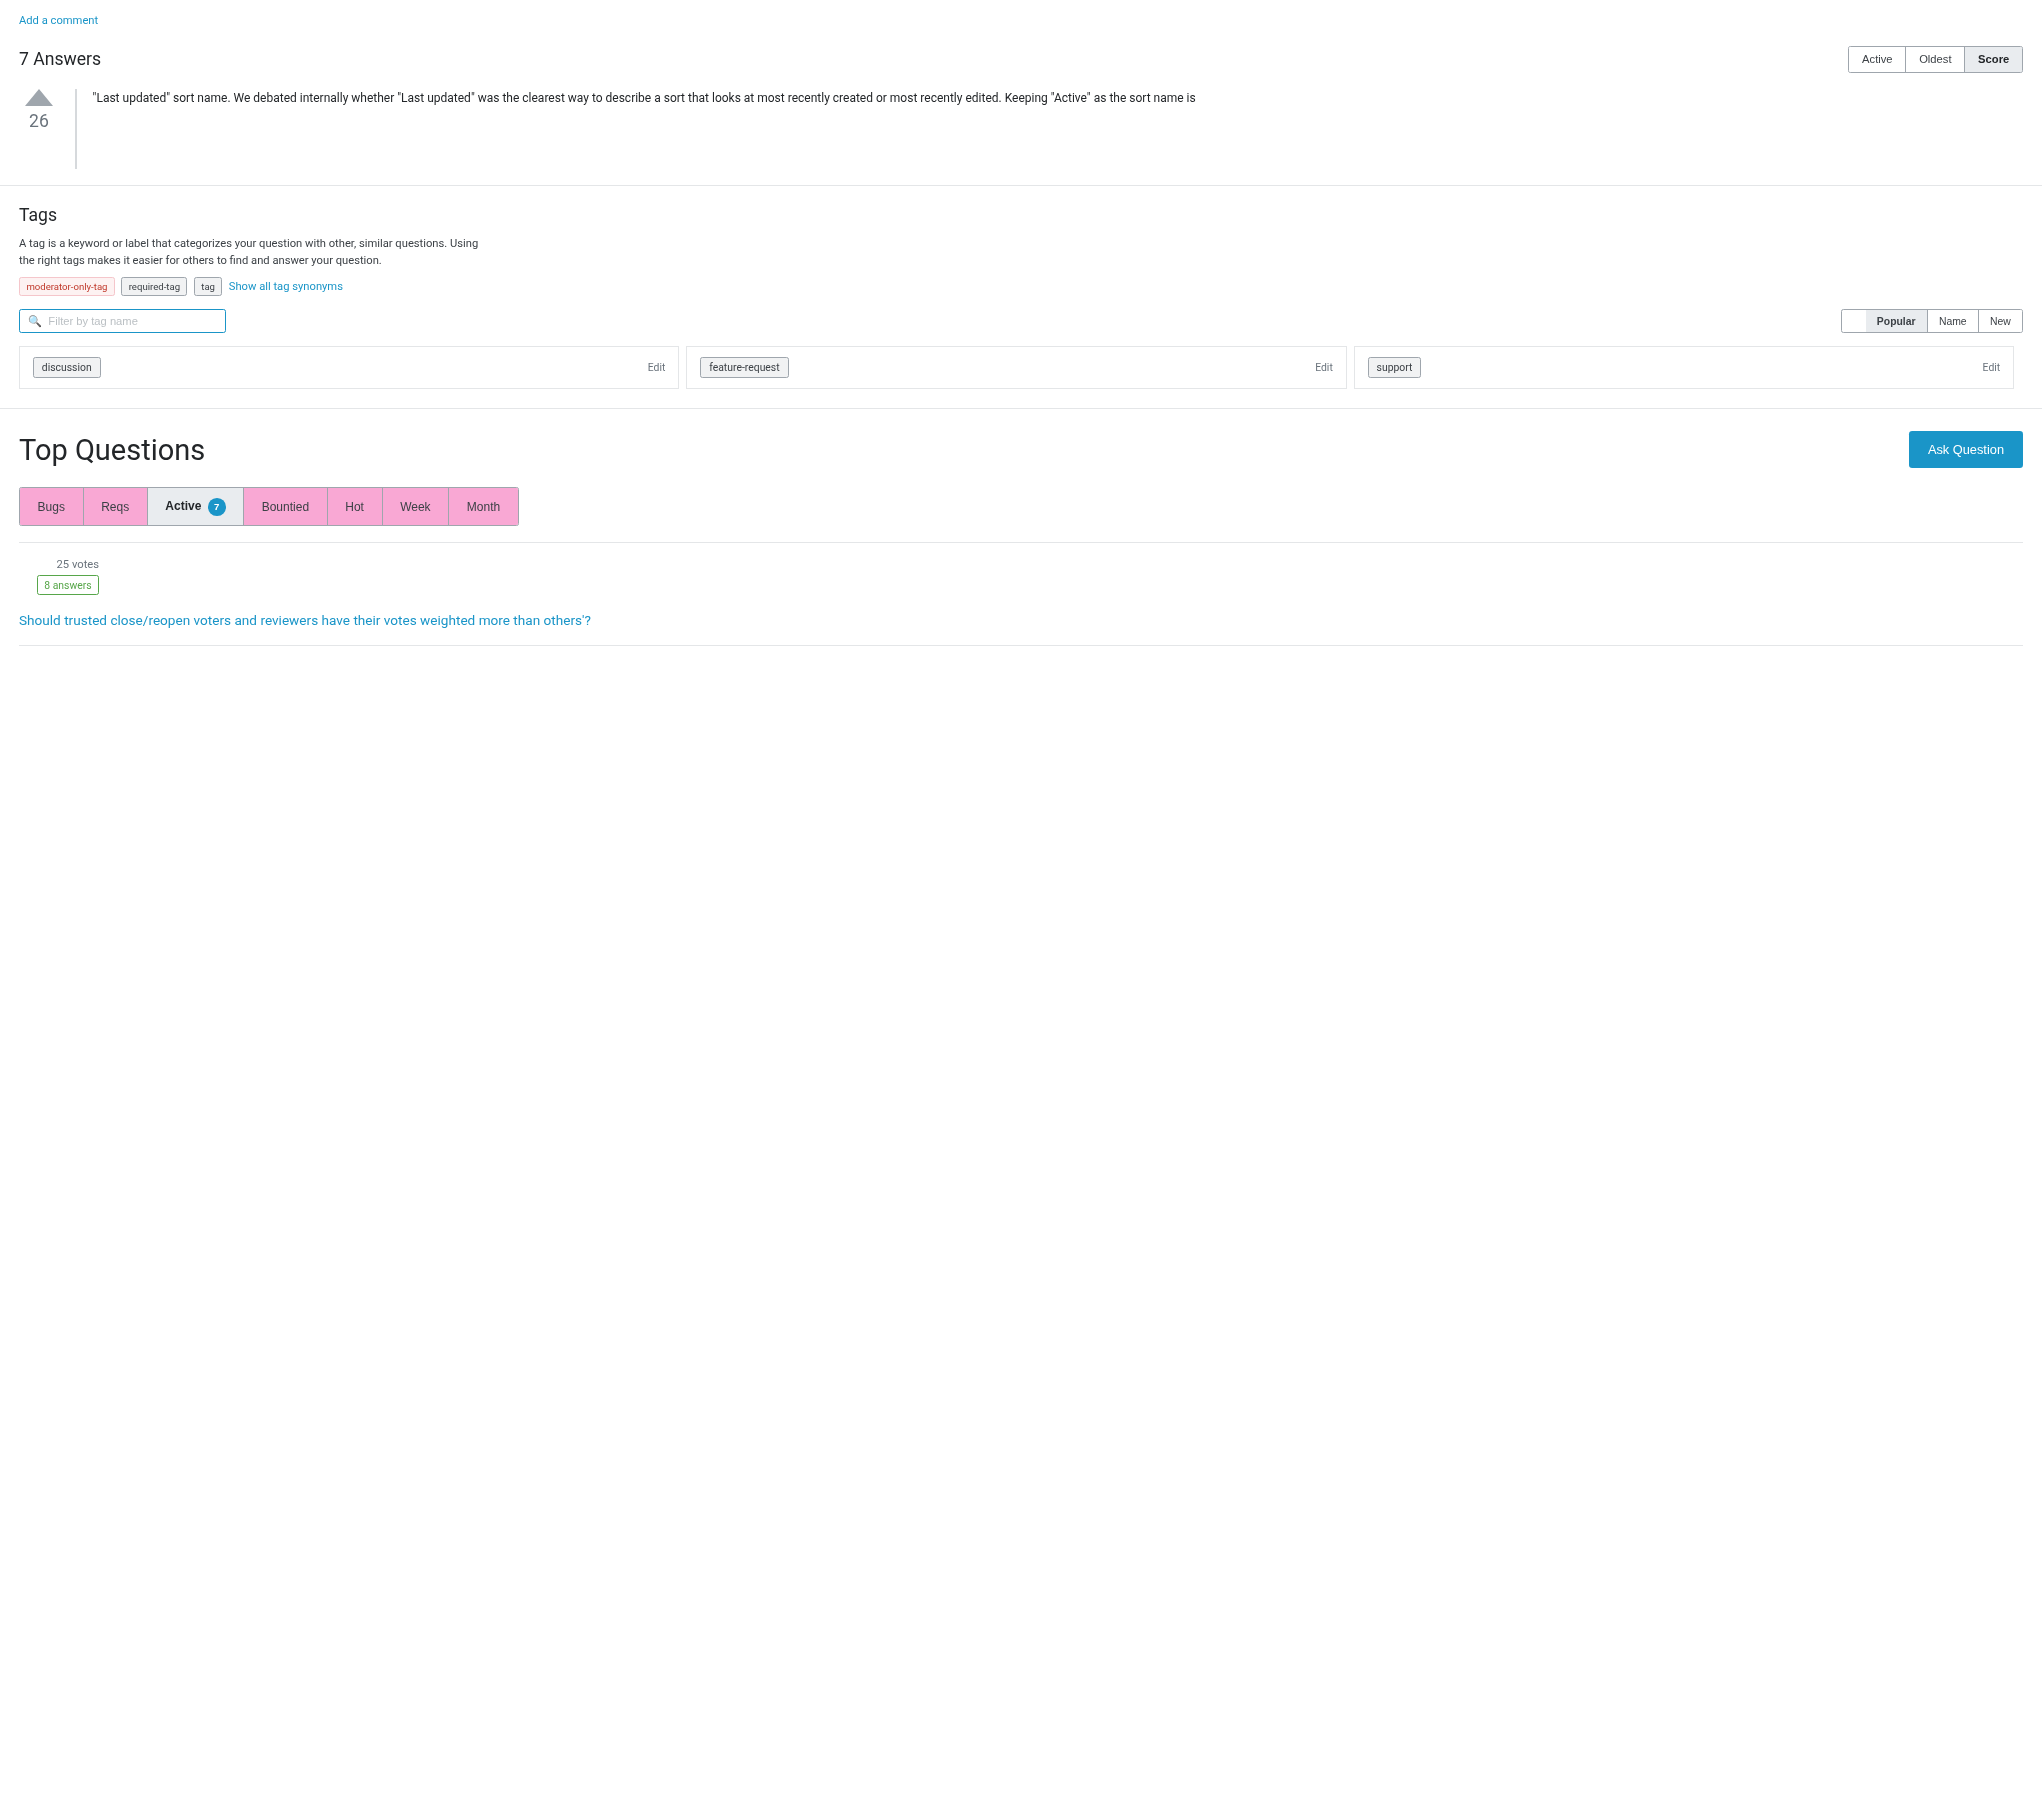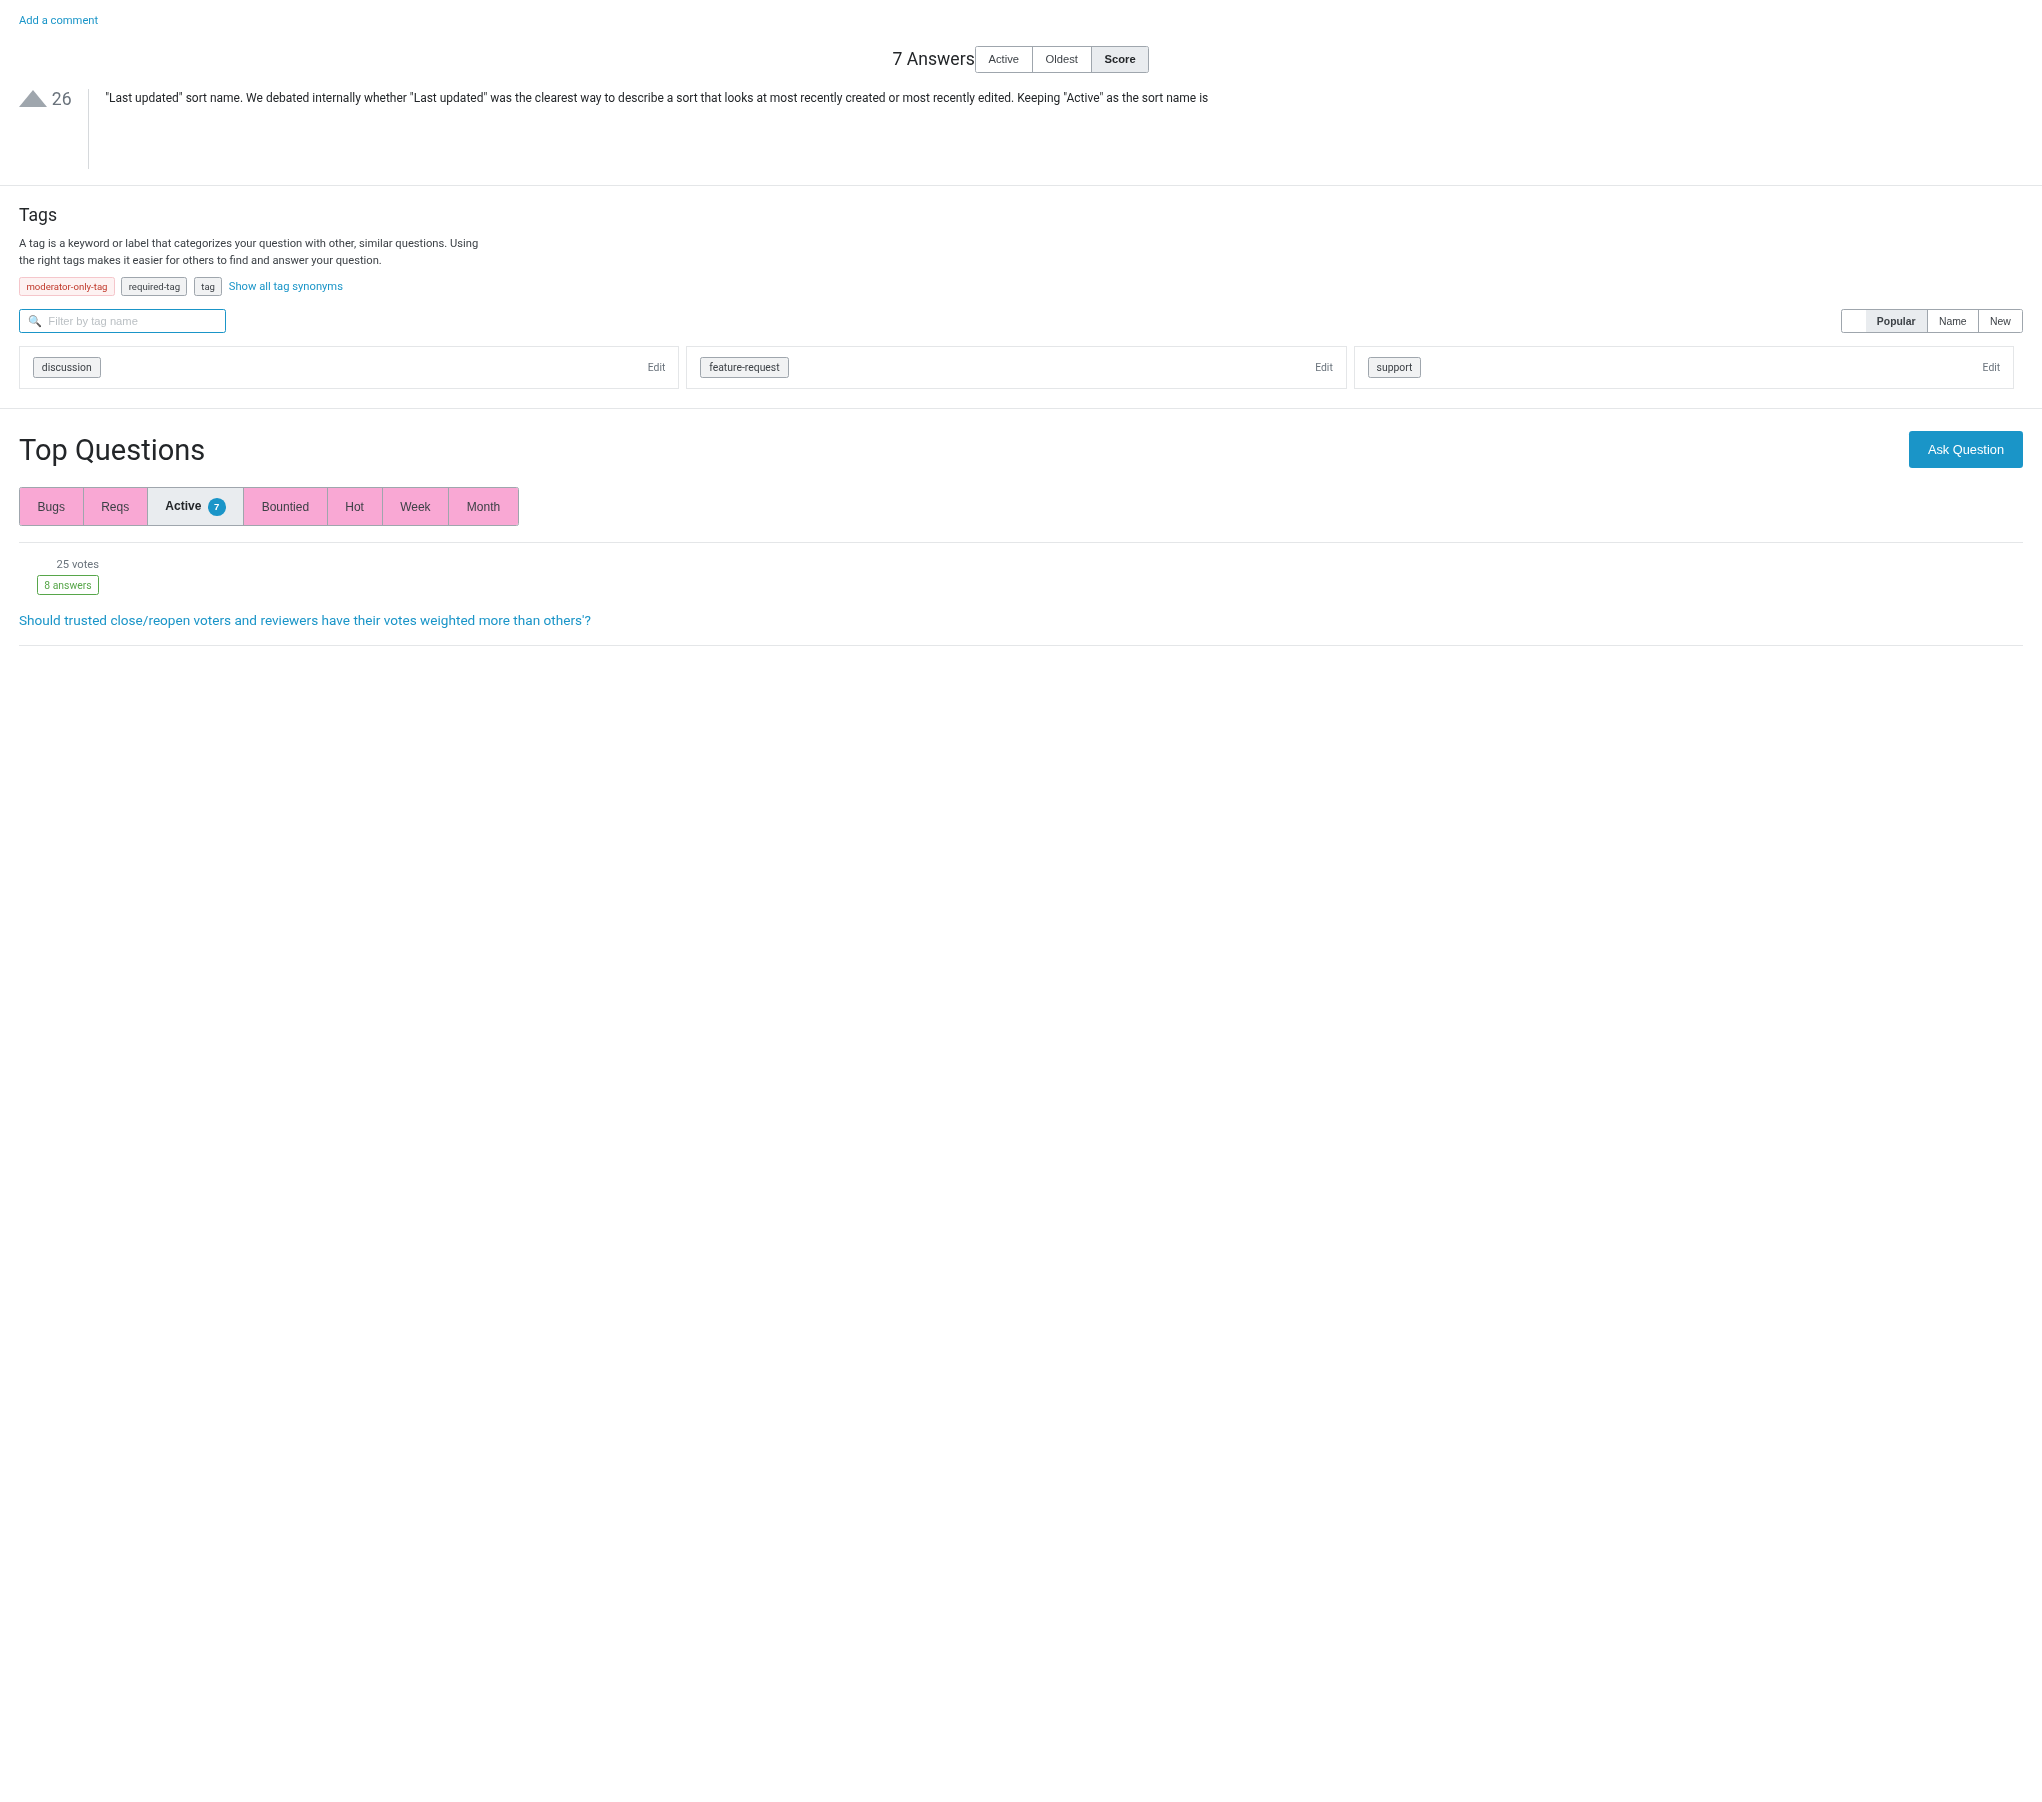--- a/index.html
+++ b/index.html
@@ -21,21 +21,21 @@
     }
 
     
     .answers-section {
       padding: 9.6px 19px 16px 19px;
       border-bottom: 0.8px solid #e4e6e8;
     }
     .answers-header {
       display: flex;
       align-items: center;
-      justify-content: center;
+      justify-content: space-between;
       margin-bottom: 16px;
     }
     .answers-title {
       font-size: 17.6px;
       font-weight: 400;
       color: #232629;
     }
     .sort-buttons {
       display: flex;
       border: 0.8px solid #9fa6ad;
@@ -59,21 +59,21 @@
     }
 
     
     .answer-content {
       display: flex;
       gap: 16px;
       align-items: flex-start;
     }
     .vote-column {
       display: flex;
-      flex-direction: row;
+      flex-direction: column;
       align-items: center;
       min-width: 40px;
       gap: 4.8px;
     }
     .vote-up-arrow {
       width: 0;
       height: 0;
       border-left: 14.4px solid transparent;
       border-right: 14.4px solid transparent;
       border-bottom: 17.6px solid #9fa6ad;

